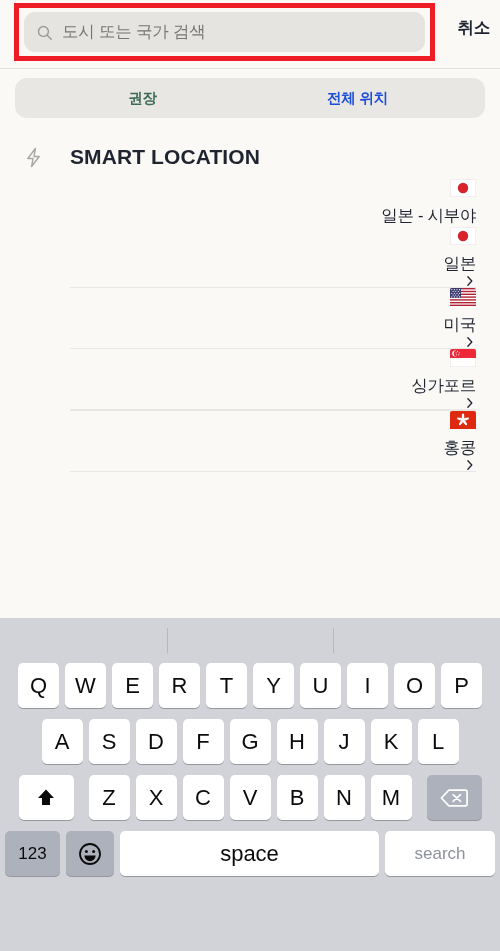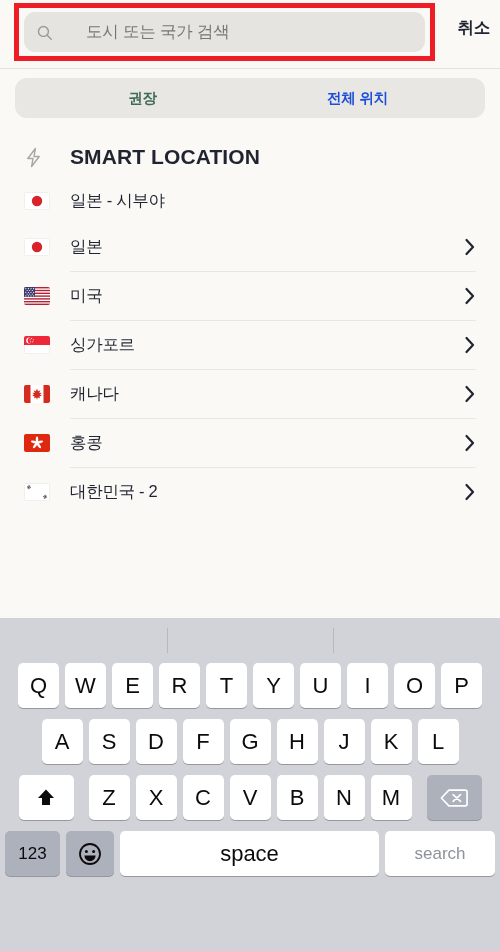--- a/index.html
+++ b/index.html
@@ -48,21 +48,20 @@
     left: 24px;
     top: 12px;
     width: 401px;
     height: 40px;
     background: #e6e4e1;
     border-radius: 11px;
     display: flex;
     align-items: center;
     box-sizing: border-box;
     padding: 0 12px;
-    gap: 24px;
   }
   .search-icon {
     width: 17px;
     height: 17px;
     flex: 0 0 auto;
     margin-right: 9px;
     opacity: .62;
   }
   .search-placeholder {
     font-size: 16.5px;
@@ -144,26 +143,27 @@
     margin-left: 20px;
   }
   .sec-title.upper {
     font-weight: 600;
     letter-spacing: 0.1px;
   }
 
   
   .row {
     display: flex;
-    align-items: center;
+    align-items: flex-end;
     min-height: 48px;
     margin-left: 24px;
     padding-right: 24px;
     cursor: pointer;
     position: relative;
+    flex-direction: column;
   }
   .flag {
     width: 26px;
     flex: 0 0 26px;
     height: 18px;
     display: block;
     border-radius: 2px;
     overflow: hidden;
   }
   .flag svg { display: block; width: 26px; height: 18px; }
@@ -389,34 +389,20 @@
           </g>
         </svg>
       </span>
       <span class="row-label">싱가포르</span>
       <svg class="chev" viewBox="0 0 12 20" fill="none">
           <path d="M2.5 3 L9 10 L2.5 17" stroke="#1f2430" stroke-width="2.2" stroke-linecap="round" stroke-linejoin="round"></path>
         </svg>
     </div>
     <div class="row-divider"></div>
 
-    <div class="row">
-      <span class="flag">
-        <svg viewBox="0 0 26 18">
-          <rect width="26" height="18" fill="#fff"></rect>
-          <rect width="6.5" height="18" fill="#d52b1e"></rect>
-          <rect x="19.5" width="6.5" height="18" fill="#d52b1e"></rect>
-          <path d="M13 3.4 L14.1 6.2 L16.3 5.2 L15.3 8 L17.6 7.7 L16 9.6 L17.8 10.8 L15.5 11.3 L15.9 13.3 L13.7 12.6 L13 15.1 L12.3 12.6 L10.1 13.3 L10.5 11.3 L8.2 10.8 L10 9.6 L8.4 7.7 L10.7 8 L9.7 5.2 L11.9 6.2 Z" fill="#d52b1e"></path>
-        </svg>
-      </span>
-      <span class="row-label">캐나다</span>
-      <svg class="chev" viewBox="0 0 12 20" fill="none">
-          <path d="M2.5 3 L9 10 L2.5 17" stroke="#1f2430" stroke-width="2.2" stroke-linecap="round" stroke-linejoin="round"></path>
-        </svg>
-    </div>
     <div class="row-divider"></div>
 
     <div class="row">
       <span class="flag">
         <svg viewBox="0 0 26 18">
           <rect width="26" height="18" fill="#de2910"></rect>
           <g fill="#fff" transform="translate(13,9)">
             <ellipse rx="1.25" ry="3.3" cy="-3.1"></ellipse>
             <ellipse rx="1.25" ry="3.3" cy="-3.1" transform="rotate(72)"></ellipse>
             <ellipse rx="1.25" ry="3.3" cy="-3.1" transform="rotate(144)"></ellipse>
@@ -425,37 +411,20 @@
           </g>
         </svg>
       </span>
       <span class="row-label">홍콩</span>
       <svg class="chev" viewBox="0 0 12 20" fill="none">
           <path d="M2.5 3 L9 10 L2.5 17" stroke="#1f2430" stroke-width="2.2" stroke-linecap="round" stroke-linejoin="round"></path>
         </svg>
     </div>
     <div class="row-divider"></div>
 
-    <div class="row">
-      <span class="flag">
-        <svg viewBox="0 0 26 18">
-          <rect width="26" height="18" fill="#fff" stroke="#e2e0dc" stroke-width="1"></rect>
-          <path d="M9.6 9 a3.4 3.4 0 0 1 6.8 0 a3.4 3.4 0 0 0 -6.8 0" fill="#cd2e3a"></path>
-          <path d="M9.6 9 a3.4 3.4 0 0 0 6.8 0 a3.4 3.4 0 0 1 -6.8 0" fill="#0047a0"></path>
-          <g stroke="#000" stroke-width=".7">
-            <path d="M3 4.2 L5.6 2.4 M3.6 5.1 L6.2 3.3 M4.2 6 L6.8 4.2"></path>
-            <path d="M19.2 13.8 L21.8 12 M19.8 14.7 L22.4 12.9 M20.4 15.6 L23 13.8"></path>
-          </g>
-        </svg>
-      </span>
-      <span class="row-label">대한민국 - 2</span>
-      <svg class="chev" viewBox="0 0 12 20" fill="none">
-          <path d="M2.5 3 L9 10 L2.5 17" stroke="#1f2430" stroke-width="2.2" stroke-linecap="round" stroke-linejoin="round"></path>
-        </svg>
-    </div>
 
   </div>
 
   <div class="keyboard">
 
     <div class="predictive">
       <div class="pred-cell"></div>
       <div class="pred-cell">
           <div class="pred-sep" style="left:0"></div>
         </div>

